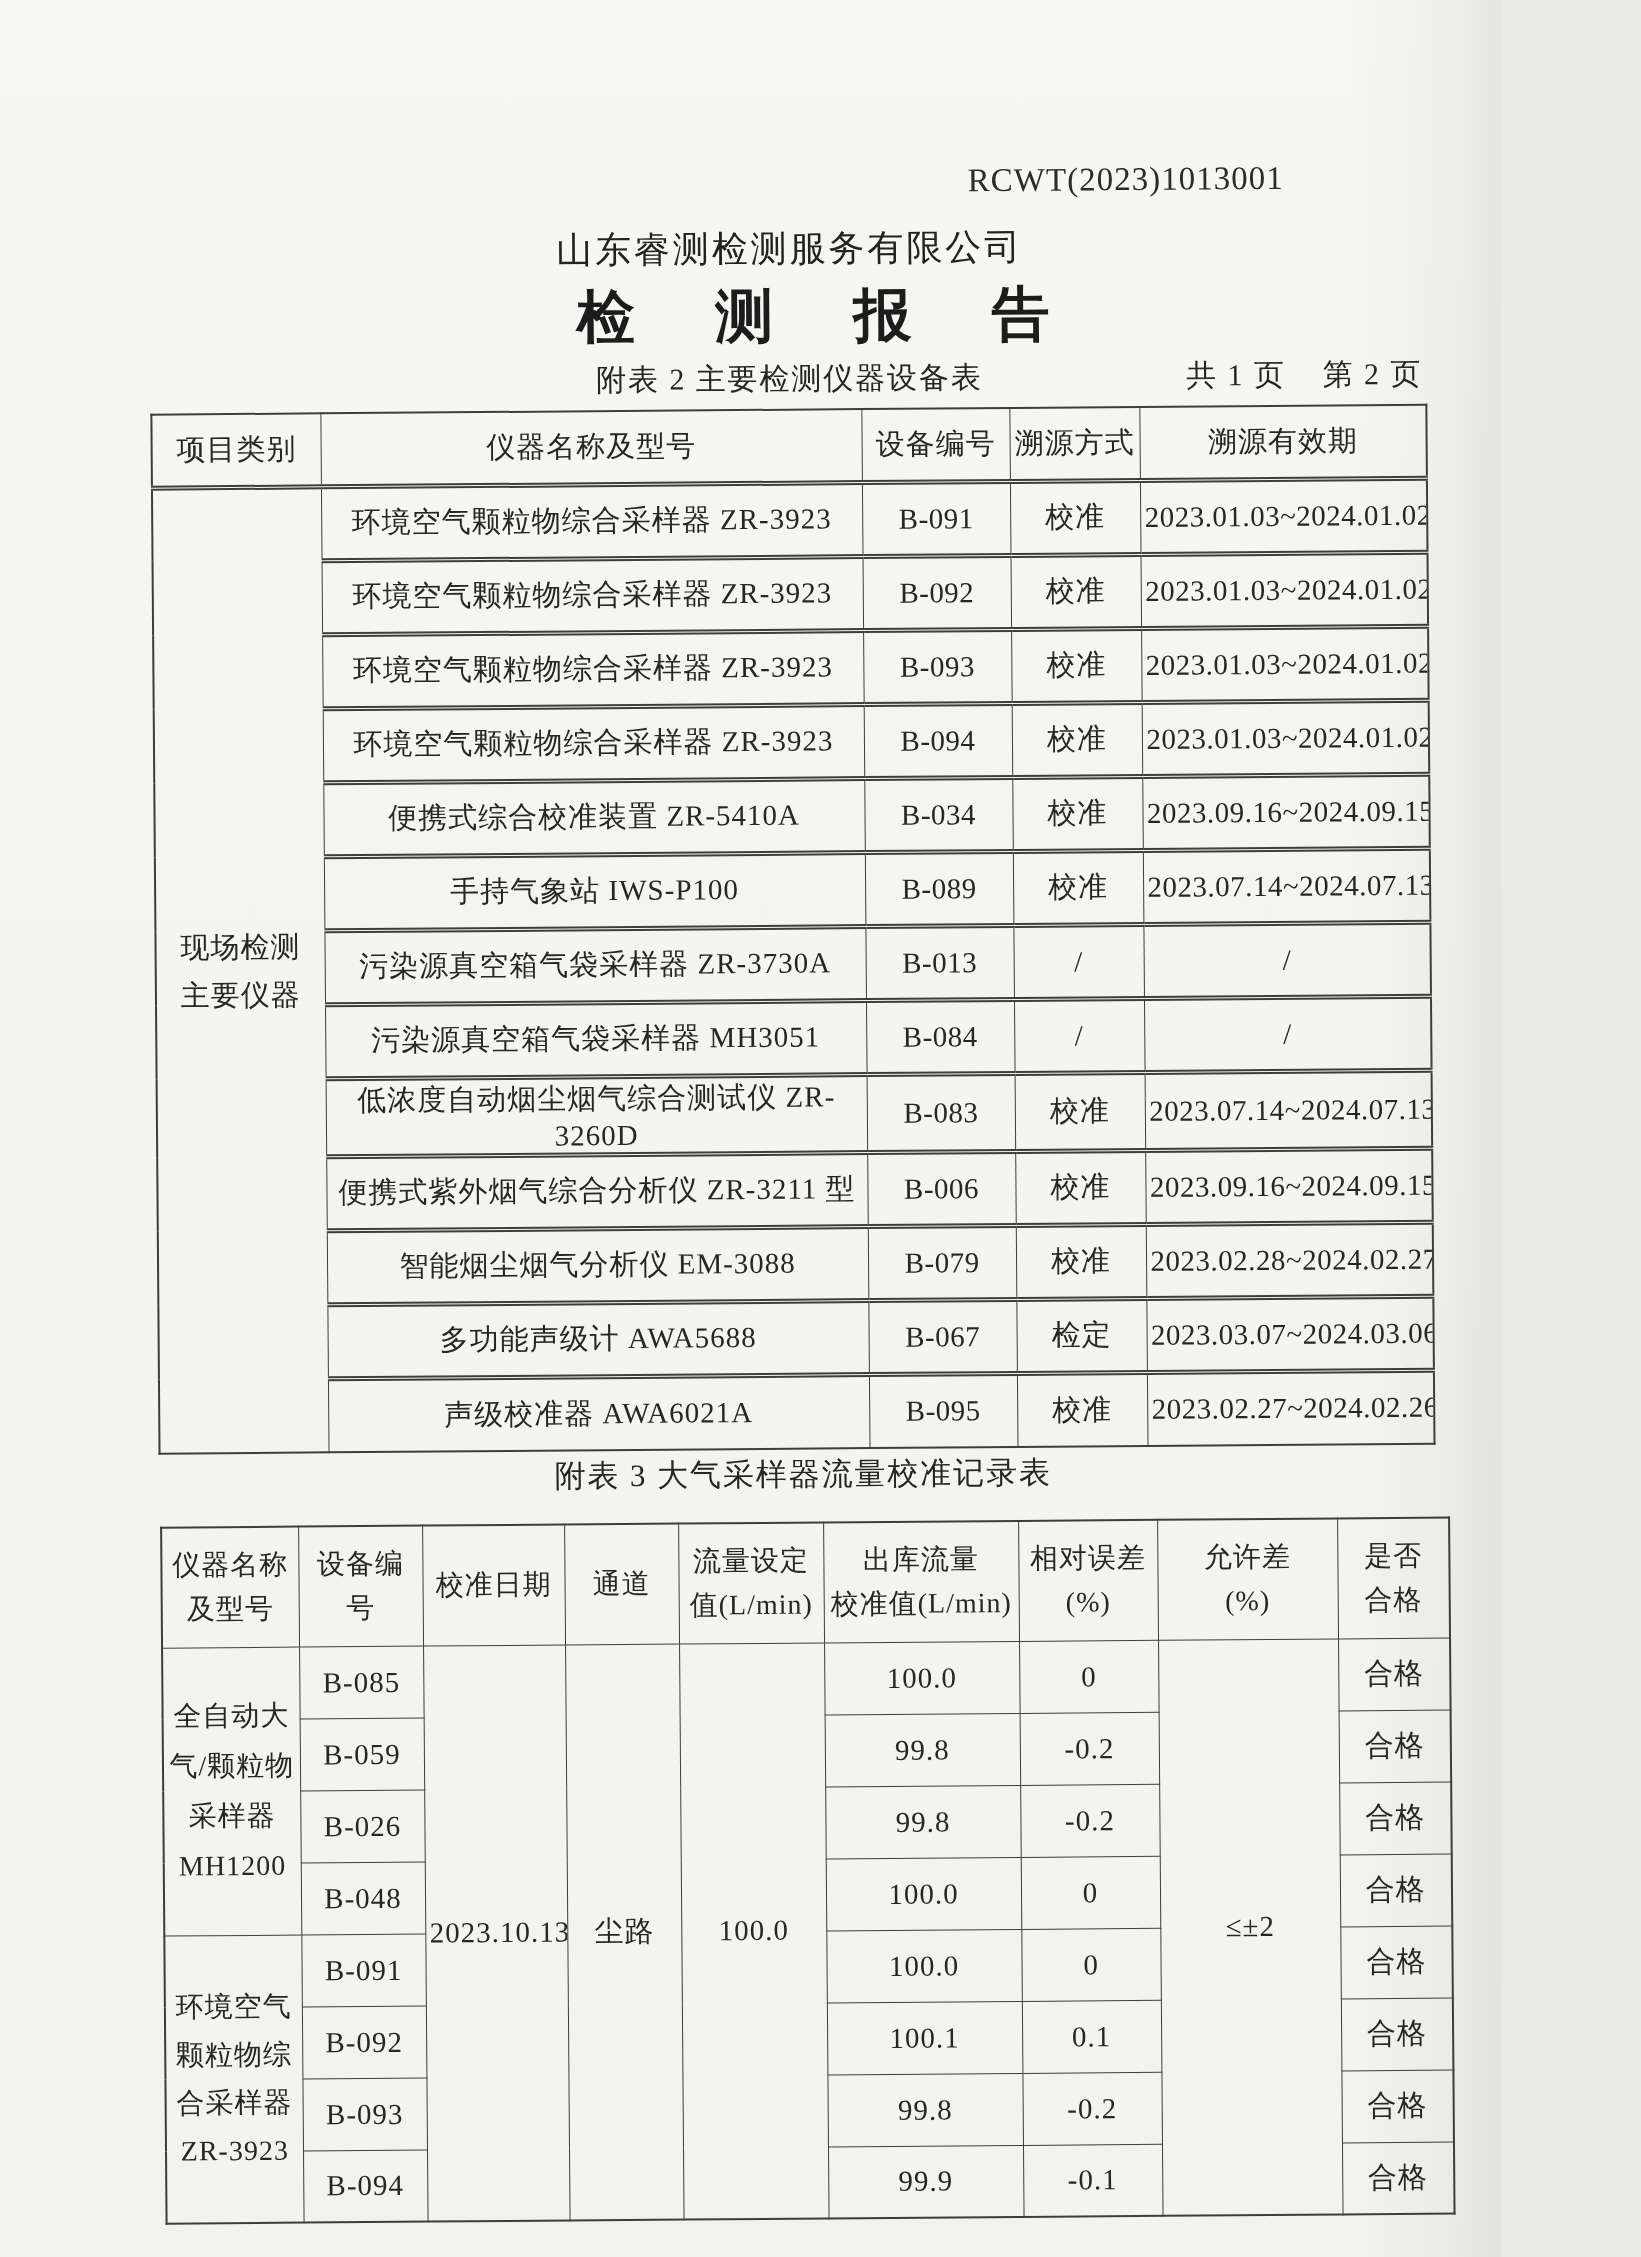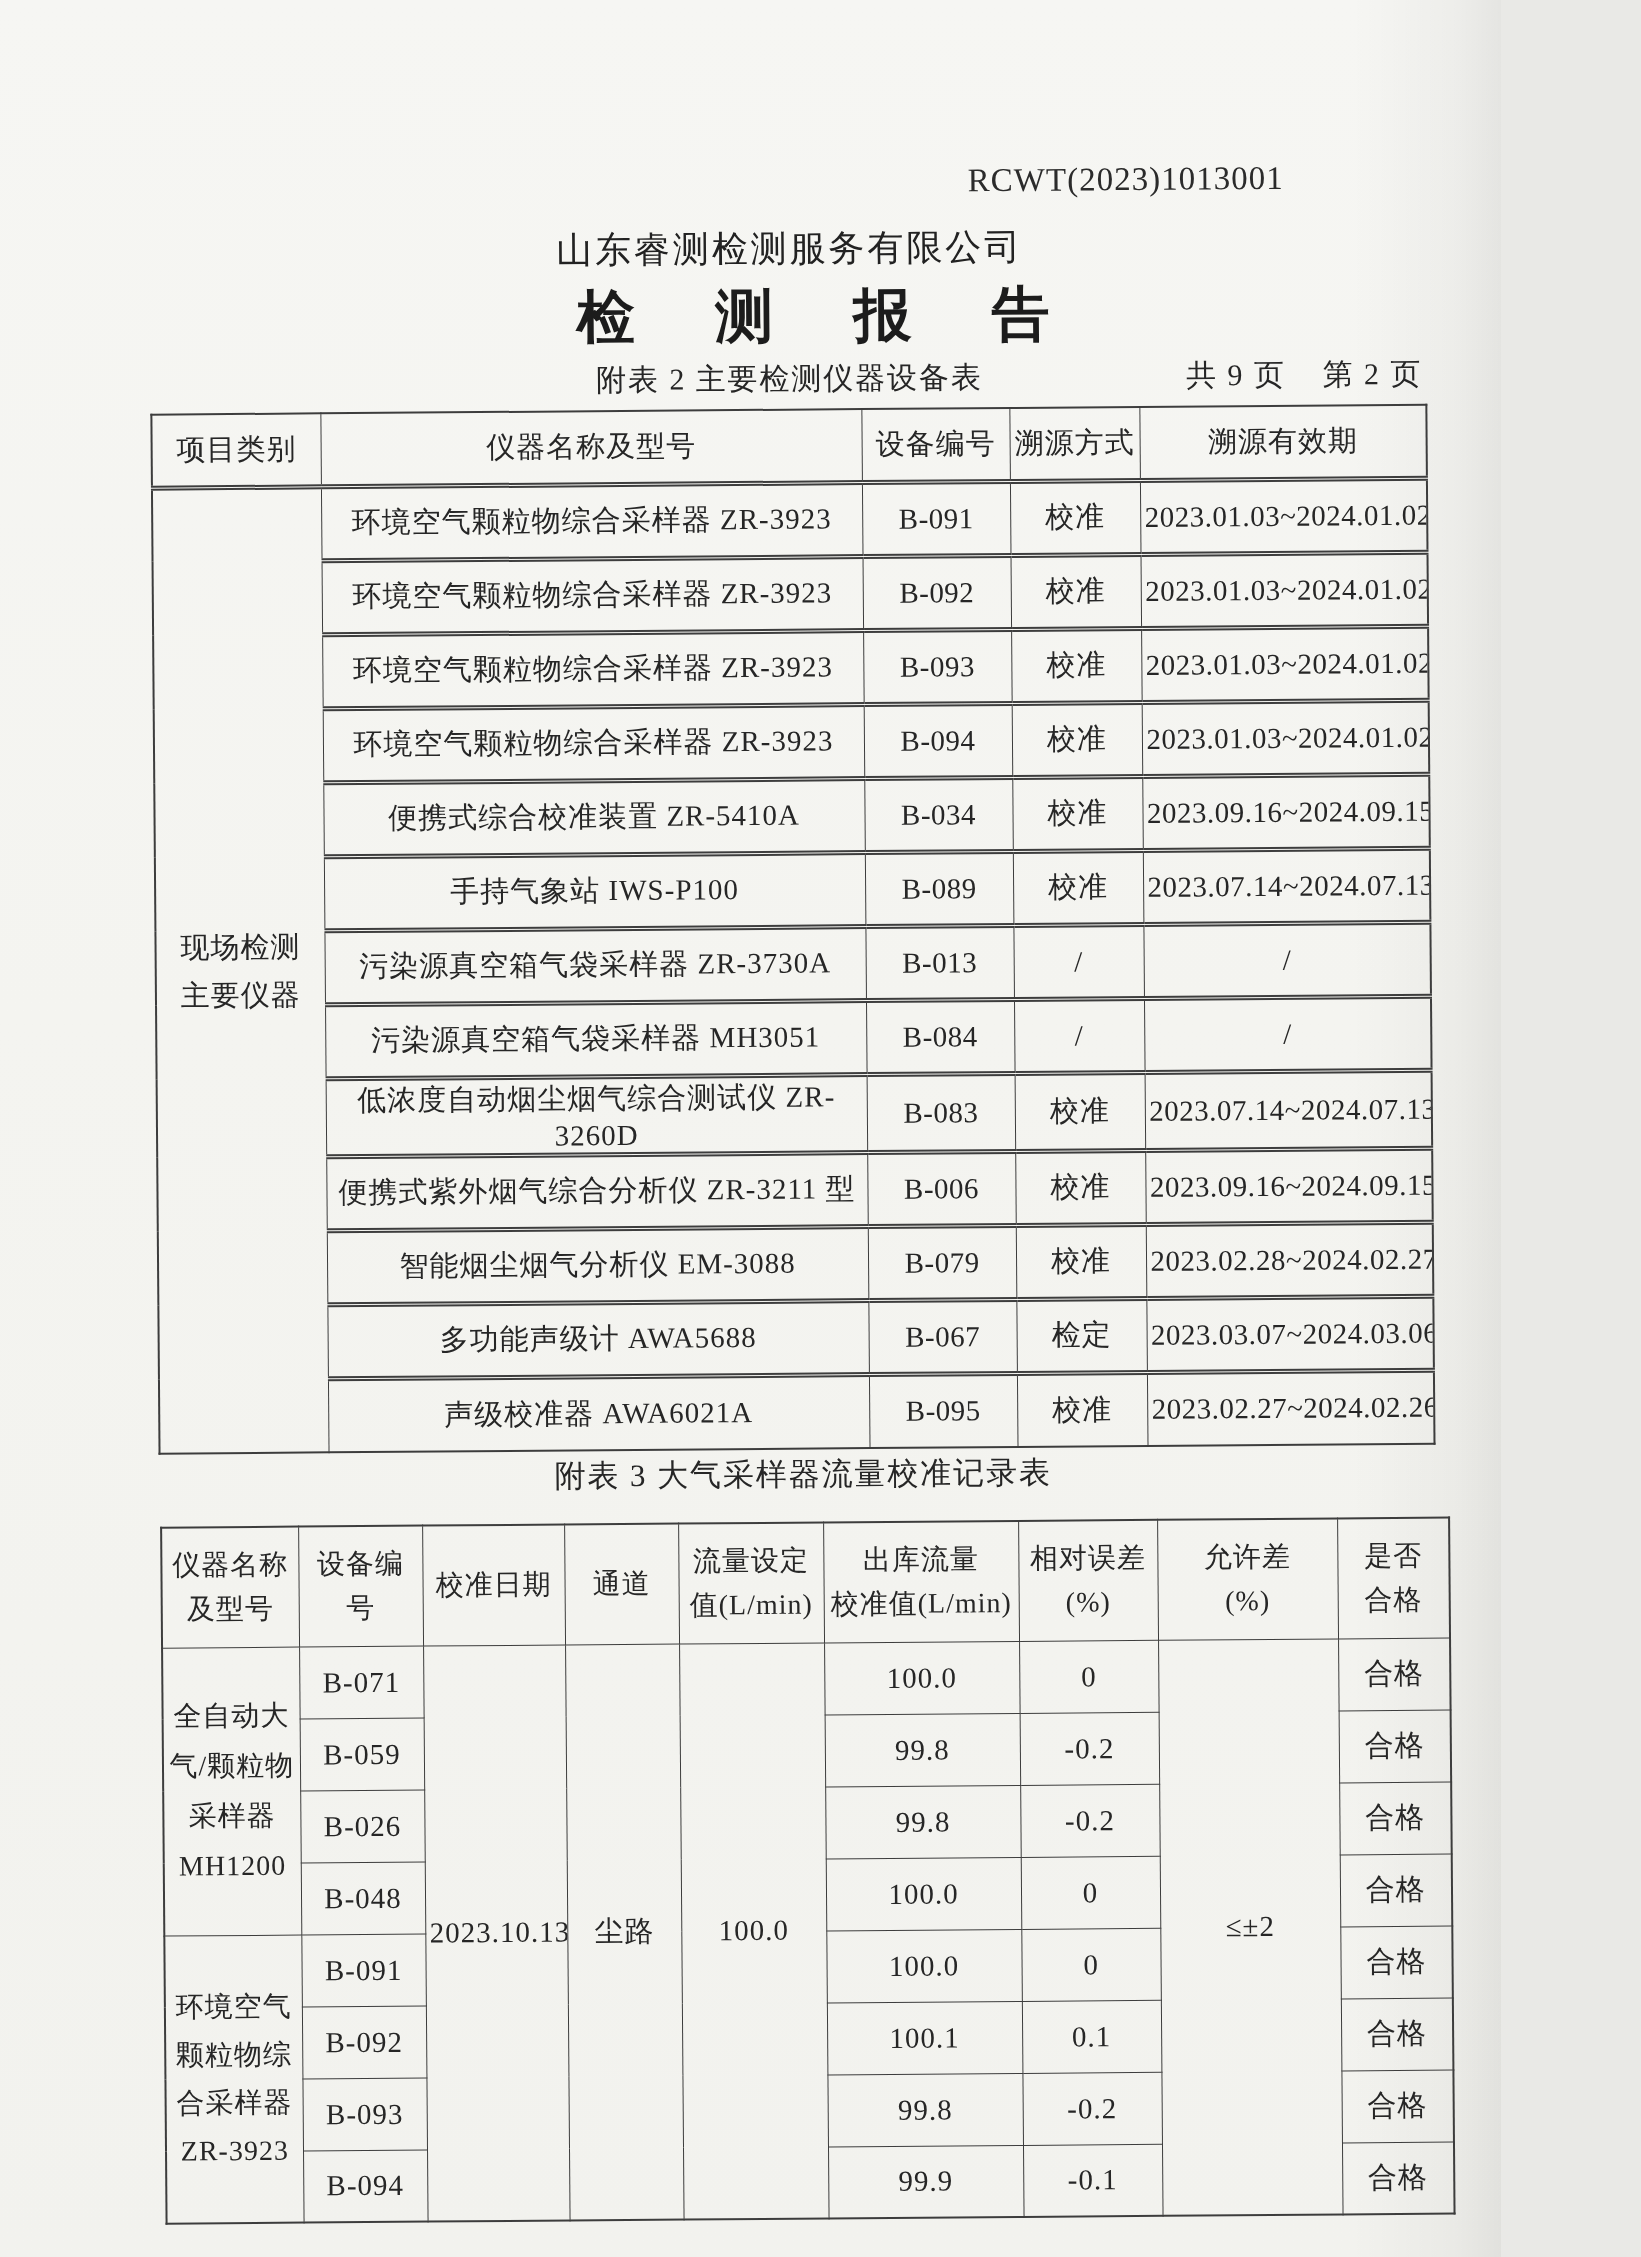--- a/index.html
+++ b/index.html
@@ -66,21 +66,21 @@
 <div class="page">
   <div class="sheet">
 
     <div class="doc-number">RCWT(2023)1013001</div>
     <div class="company">山东睿测检测服务有限公司</div>
     <h1 class="title">检 测 报 告</h1>
 
     <div class="caption-row">
       <span class="t2-caption">附表 2 主要检测仪器设备表</span>
       <span class="pagination">
-        <span>共 9 页</span>
+        <span>共 1 页</span>
         <span>第 2 页</span>
       </span>
     </div>
 
     <table class="t1">
       <colgroup>
         <col style="width:169px">
           <col style="width:541px">
           <col style="width:148px">
           <col style="width:130px">
@@ -211,21 +211,21 @@
           <th class="pre">是否
 合格</th>
         </tr>
       </thead>
       <tbody>
         <tr>
           <td rowspan="4" class="pre grp">全自动大
 气/颗粒物
 采样器
 MH1200</td>
-          <td class="num">B-071</td>
+          <td class="num">B-085</td>
           <td rowspan="8" class="num">2023.10.13</td>
           <td rowspan="8">尘路</td>
           <td rowspan="8" class="num">100.0</td>
           <td class="num">100.0</td>
           <td class="num">0</td>
           <td rowspan="8" class="num">≤±2</td>
           <td>合格</td>
         </tr>
         <tr>
           <td class="num">B-059</td>

